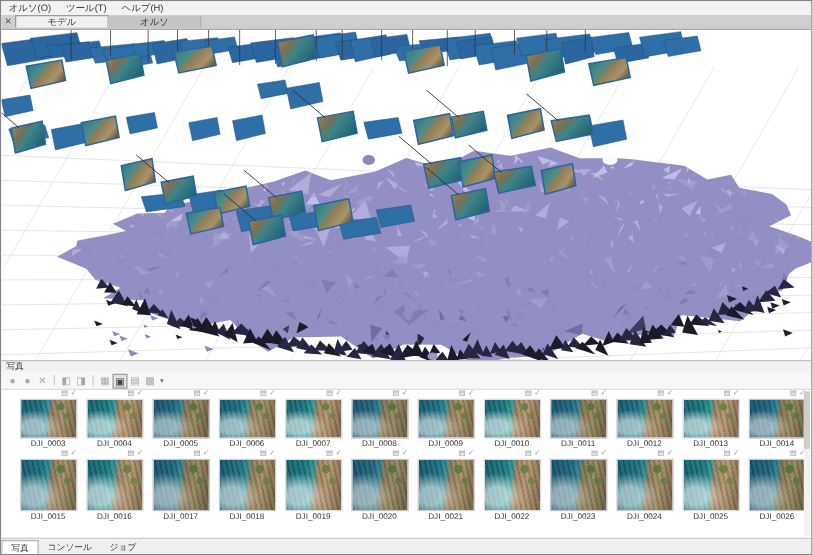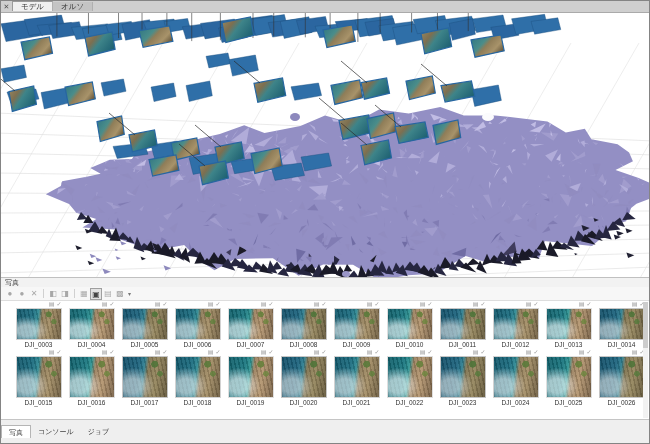--- a/index.html
+++ b/index.html
@@ -4,21 +4,21 @@
 <style>
   html,body{margin:0;padding:0;background:#dcdcdc;}
   *{box-sizing:border-box;font-family:"Liberation Sans","DejaVu Sans",sans-serif;}
   .window{position:relative;width:650px;height:444px;background:#fff;border:1px solid #848484;overflow:hidden;display:flex;flex-direction:column;}
   
   .menubar{height:11px;background:#f2f2f2;display:flex;align-items:center;font-size:7.5px;color:#333;flex:0 0 auto;}
   .menu-item{padding:0 6px;line-height:11px;cursor:default;}
   
   .tabrow{height:12px;background:#cfcfcf;display:flex;align-items:flex-end;font-size:7.5px;color:#333;border-bottom:1px solid #aaa;flex:0 0 auto;}
   .tab-close{width:11px;text-align:center;font-size:7px;color:#555;line-height:11px;}
-  .doc-tab{padding:0 8px;line-height:11px;height:11px;background:#c4c4c4;border-right:1px solid #b0b0b0;}
+  .doc-tab{padding:0 25px;line-height:11px;height:11px;background:#c4c4c4;border-right:1px solid #b0b0b0;}
   .doc-tab.active{background:#f0f0f0;border-top:1px solid #9a9a9a;border-left:1px solid #9a9a9a;}
   
   .viewport{position:relative;height:264px;background:#ffffff;overflow:hidden;flex:0 0 auto;}
   .viewport svg{position:absolute;left:0;top:0;}
   
   .pane-header{height:10px;background:#f2f2f2;border-top:1px solid #c0c0c0;font-size:7px;color:#333;line-height:10px;padding-left:4px;flex:0 0 auto;}
   .pane-toolbar{height:14px;background:#f7f7f7;border-bottom:1px solid #ddd;display:flex;align-items:center;padding-left:3px;flex:0 0 auto;}
   .tb-icon{font-size:8px;color:#a8a8a8;width:12px;text-align:center;line-height:12px;height:12px;}
   .tb-icon.active{color:#444;background:#e3e3e3;border:1px solid #9f9f9f;}
   .tb-sep{width:1px;height:9px;background:#d0d0d0;margin:0 3px;}
@@ -44,20 +44,25 @@
   
   .statusbar{height:15px;background:#efefef;border-top:1px solid #c5c5c5;display:flex;align-items:center;font-size:7px;color:#333;flex:1 0 auto;}
   .status-tab{padding:0 7px;line-height:13px;height:13px;}
   .status-tab.active{background:#ffffff;border:1px solid #b5b5b5;border-bottom:none;}
 </style>
 </head>
 <body>
 
 <div class="window">
 
+  <div class="menubar" id="menubar">
+      <span class="menu-item">オルソ(O)</span>
+      <span class="menu-item">ツール(T)</span>
+      <span class="menu-item">ヘルプ(H)</span>
+    </div>
 
   <div class="tabrow">
     <div class="tab-close">✕</div>
     <span id="doctabs"><span class="doc-tab active">モデル</span><span class="doc-tab">オルソ</span></span>
   </div>
 
   <div class="viewport" id="viewport">
       <svg width="648" height="264" viewBox="0 0 648 264">
         <defs>
           <linearGradient id="pg1" x1="0" y1="0" x2="1" y2="0.6">

